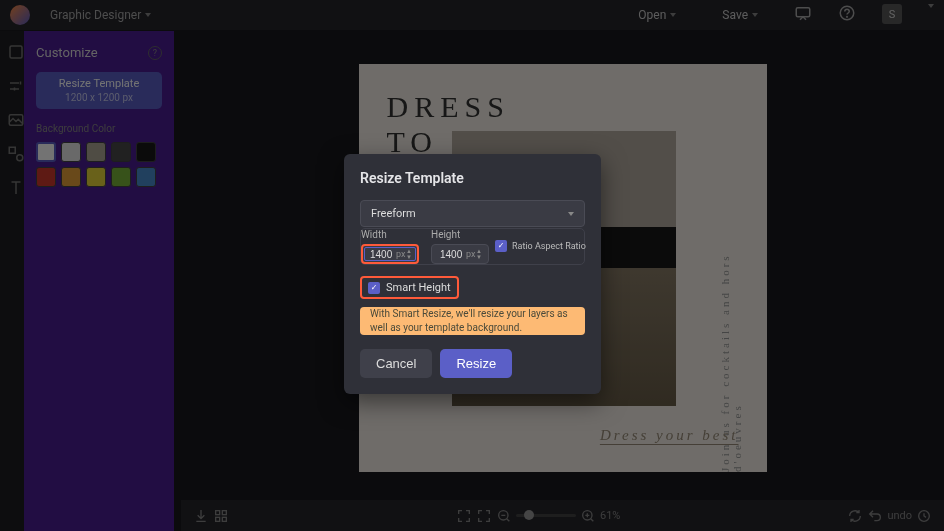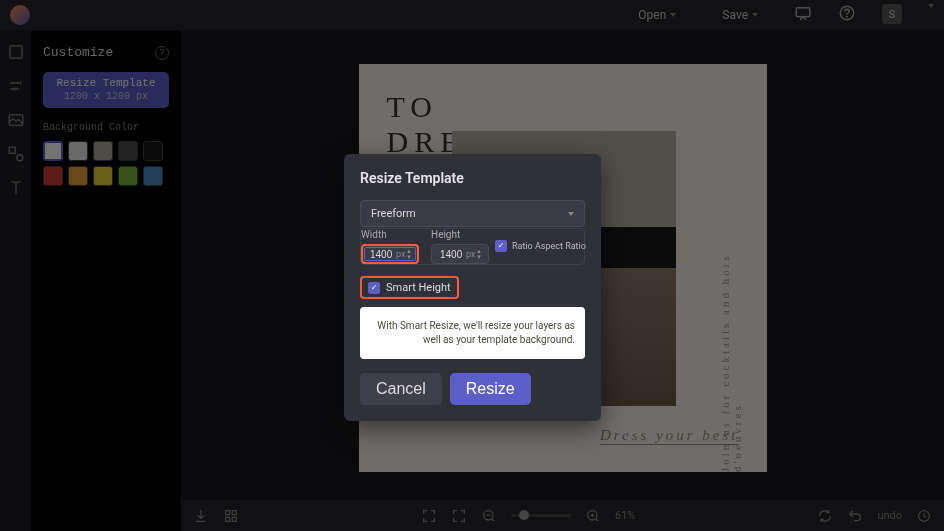--- a/index.html
+++ b/index.html
@@ -87,27 +87,26 @@
       width: 18px; height: 18px;
       color: #777;
       display: flex;
       align-items: center;
       justify-content: center;
     }
     
     
     .sidepanel {
       position: absolute;
-      left: 31px;
+      left: 24px;
       top: 31px;
       width: 150px;
       height: calc(100% - 31px);
-      background: #000000;
+      background: #4c1d95;
       padding: 14px 12px;
-      font-family: Liberation Mono, monospace;
     }
     .panel-title {
       font-size: 13px;
       color: #ddd;
       margin-bottom: 12px;
       display: flex;
       align-items: center;
       justify-content: space-between;
     }
     .help-icon {
@@ -211,21 +210,21 @@
     .bottombar {
       position: absolute;
       bottom: 0;
       left: 181px;
       right: 0;
       height: 31px;
       background: #26262c;
       display: flex;
       align-items: center;
       padding: 0 12px;
-      gap: 14px;
+      gap: 4px;
     }
     .bb-spacer { flex: 1; }
     .bb-icon {
       width: 16px; height: 16px;
       color: #888;
       display: flex;
       align-items: center;
       justify-content: center;
     }
     .zoom-slider {
@@ -393,37 +392,36 @@
       border: 2px solid #ff5a3a;
       border-radius: 4px;
       padding: 3px 6px;
       margin-bottom: 8px;
     }
     .smart-label {
       font-size: 11px;
       color: #ddd;
     }
     .info-box {
-      background: #ffffff;
+      background: #fdba74;
       color: #4a4a3a;
       font-size: 10px;
       line-height: 1.4;
-      padding: 12px 10px;
+      padding: 0 10px;
       border-radius: 4px;
       margin-bottom: 14px;
-      text-align: right;
     }
     .modal-actions {
       display: flex;
       gap: 8px;
     }
     .btn {
       padding: 7px 16px;
       border-radius: 5px;
-      font-size: 16px;
+      font-size: 13px;
       border: none;
       cursor: pointer;
     }
     .btn-cancel {
       background: #3f404a;
       color: #ddd;
     }
     .btn-primary {
       background: #5b5fc7;
       color: #fff;
@@ -435,20 +433,24 @@
       border-right: 3px solid transparent;
       border-top: 4px solid #888;
     }
     svg { width: 100%; height: 100%; }
   </style>
 </head>
 <body>
 
 <div class="topbar">
   <div class="logo"></div>
+  <div class="role-select">
+    <span>Graphic Designer</span>
+    <span class="chevron"></span>
+  </div>
   <div class="topbar-right">
     <div class="top-btn">
       <span>Open</span>
       <span class="chevron"></span>
     </div>
     <div class="top-btn">
       <span>Save</span>
       <span class="chevron"></span>
     </div>
     <div class="top-icon">
@@ -523,22 +525,22 @@
     <div class="swatch" style="background:#e8a23a"></div>
     <div class="swatch" style="background:#e8d83a"></div>
     <div class="swatch" style="background:#7ab53a"></div>
     <div class="swatch" style="background:#4a8fd1"></div>
   </div>
 </div>
 
 <div class="canvas">
   <div class="artboard">
     <div class="headline">
+      <div>DRESS</div>
       <div>TO</div>
-      <div>DRESS</div>
     </div>
     <div class="photo"></div>
     <div class="vertical-text">Join us for cocktails and hors d'oeuvres</div>
     <div class="tagline">Dress your best</div>
   </div>
 </div>
 
 <div class="bottombar">
   <div class="bb-icon">
       <svg viewBox="0 0 24 24" fill="none" stroke="currentColor" stroke-width="2">

